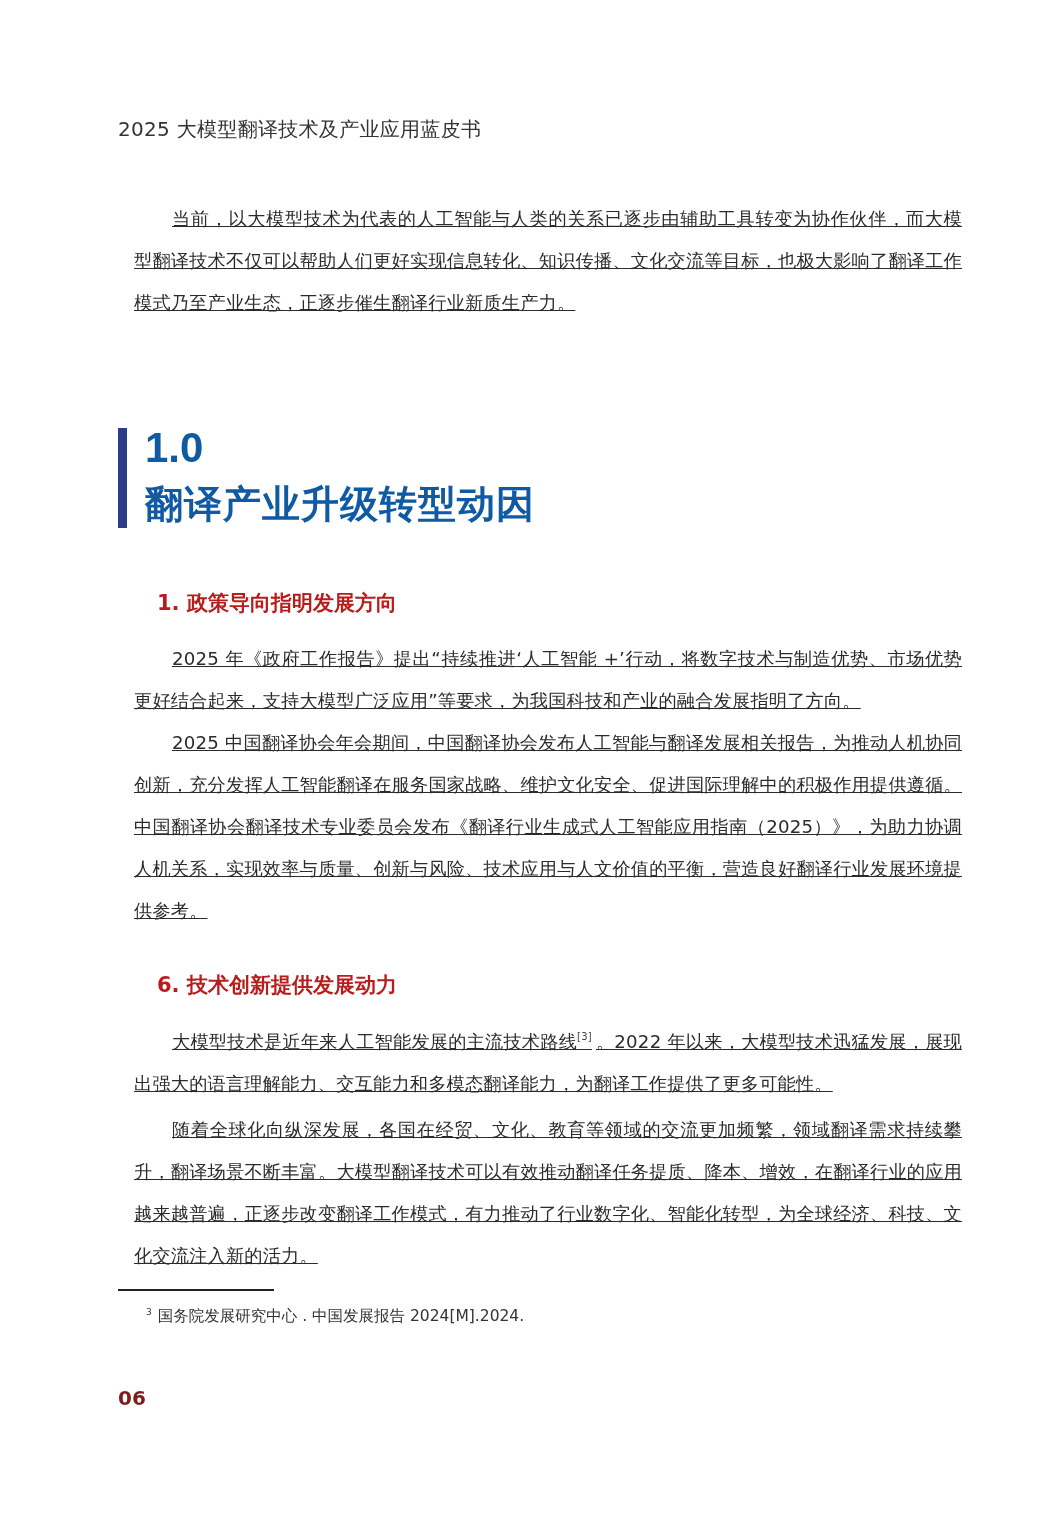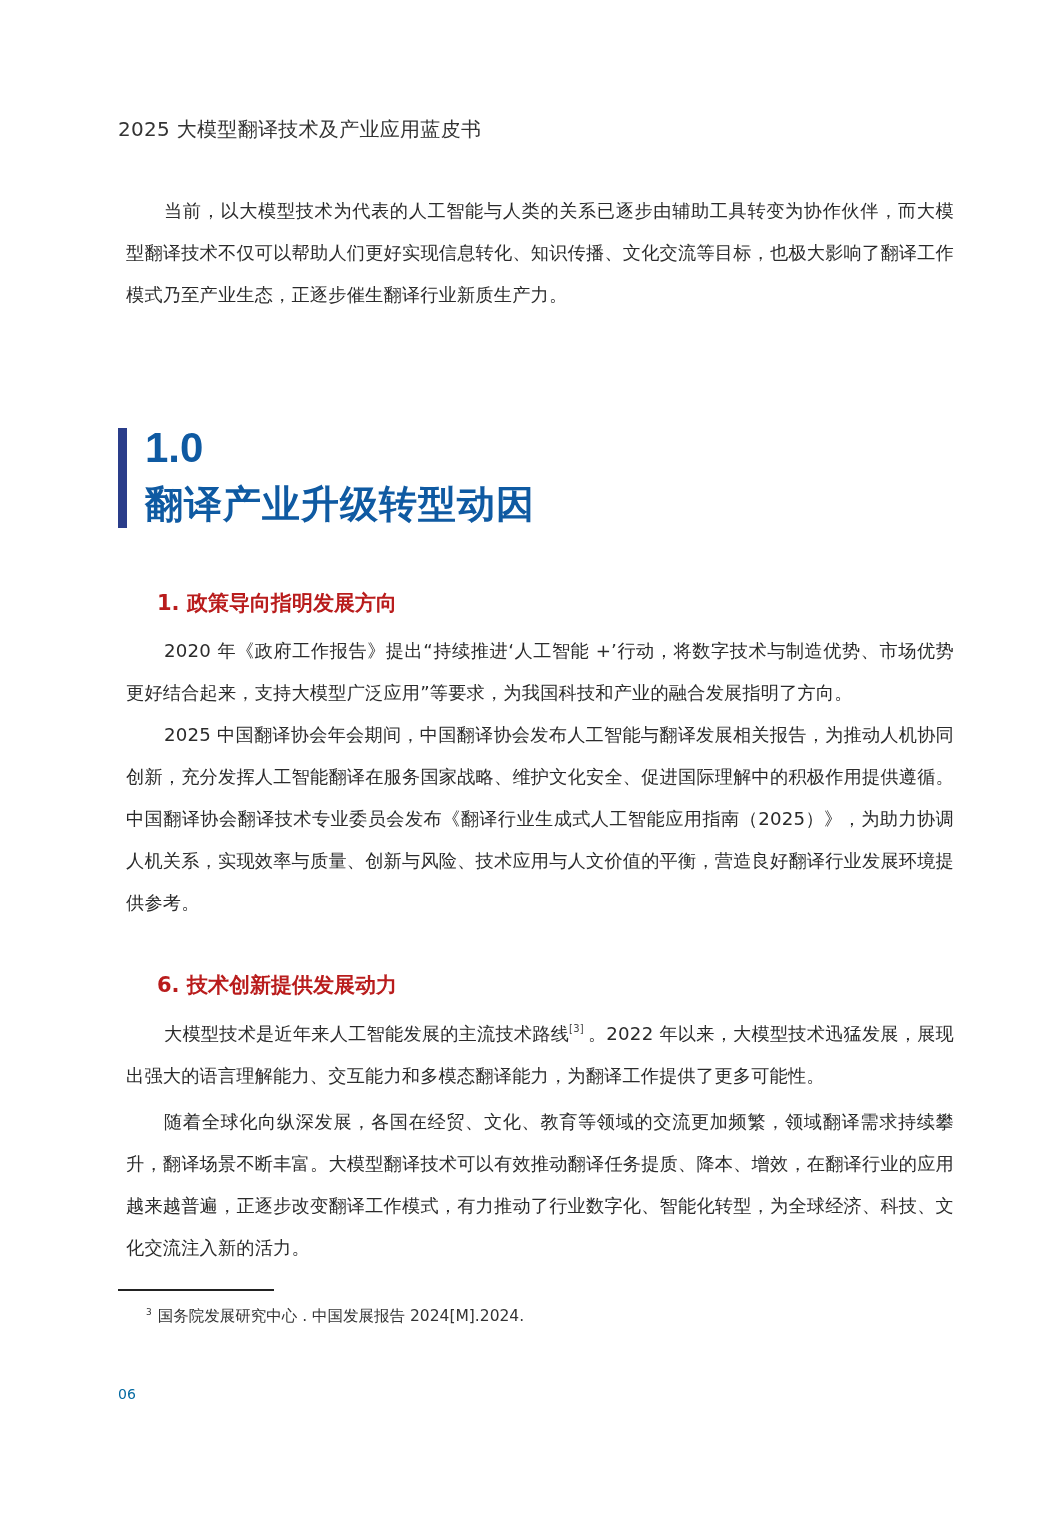--- a/index.html
+++ b/index.html
@@ -26,22 +26,23 @@
     }
     .para {
       position: absolute;
       left: 118px;
       width: 828px;
       font-size: 18.2px;
       line-height: 42px;
       color: #2b2b2b;
       text-align: justify;
       text-indent: 38px;
-      margin: 8px;
+      margin: 16px;
       letter-spacing: 0.2px;
+      text-decoration: underline;
     }
     .section-block {
       position: absolute;
       left: 118px;
       top: 428px;
       height: 100px;
     }
     .section-bar {
       position: absolute;
       left: 0;
@@ -107,40 +108,41 @@
     }
     .footnote .fn-mark {
       font-size: 9px;
       vertical-align: 6px;
       margin-right: 6px;
     }
     .page-number {
       position: absolute;
       left: 118px;
       top: 1386px;
-      font-size: 14px;
-      color: #0369a1;
+      font-size: 20px;
+      color: #7f1d1d;
+      font-weight: bold;
     }
   </style>
 </head>
 <body>
 
 <div class="running-header">2025 大模型翻译技术及产业应用蓝皮书</div>
 
 <p class="para" style="top:182px;">当前，以大模型技术为代表的人工智能与人类的关系已逐步由辅助工具转变为协作伙伴，而大模型翻译技术不仅可以帮助人们更好实现信息转化、知识传播、文化交流等目标，也极大影响了翻译工作模式乃至产业生态，正逐步催生翻译行业新质生产力。</p>
 
 <div class="section-block">
   <div class="section-bar"></div>
   <div class="section-number">1.0</div>
   <div class="section-title">翻译产业升级转型动因</div>
 </div>
 
 <div class="subheading" style="top:588px;">1. 政策导向指明发展方向</div>
 
-<p class="para" style="top:622px;">2020 年《政府工作报告》提出“持续推进‘人工智能 +’行动，将数字技术与制造优势、市场优势更好结合起来，支持大模型广泛应用”等要求，为我国科技和产业的融合发展指明了方向。</p>
+<p class="para" style="top:622px;">2025 年《政府工作报告》提出“持续推进‘人工智能 +’行动，将数字技术与制造优势、市场优势更好结合起来，支持大模型广泛应用”等要求，为我国科技和产业的融合发展指明了方向。</p>
 
 <p class="para" style="top:706px;">2025 中国翻译协会年会期间，中国翻译协会发布人工智能与翻译发展相关报告，为推动人机协同创新，充分发挥人工智能翻译在服务国家战略、维护文化安全、促进国际理解中的积极作用提供遵循。中国翻译协会翻译技术专业委员会发布《翻译行业生成式人工智能应用指南（2025）》，为助力协调人机关系，实现效率与质量、创新与风险、技术应用与人文价值的平衡，营造良好翻译行业发展环境提供参考。</p>
 
 <div class="subheading" style="top:970px;">6. 技术创新提供发展动力</div>
 
 <p class="para" style="top:1005px;"><span>大模型技术是近年来人工智能发展的主流技术路线</span><sup class="ref">[3]</sup><span>。2022 年以来，大模型技术迅猛发展，展现出强大的语言理解能力、交互能力和多模态翻译能力，为翻译工作提供了更多可能性。</span></p>
 
 <p class="para" style="top:1093px;">随着全球化向纵深发展，各国在经贸、文化、教育等领域的交流更加频繁，领域翻译需求持续攀升，翻译场景不断丰富。大模型翻译技术可以有效推动翻译任务提质、降本、增效，在翻译行业的应用越来越普遍，正逐步改变翻译工作模式，有力推动了行业数字化、智能化转型，为全球经济、科技、文化交流注入新的活力。</p>
 
 <div class="footnote-rule"></div>

